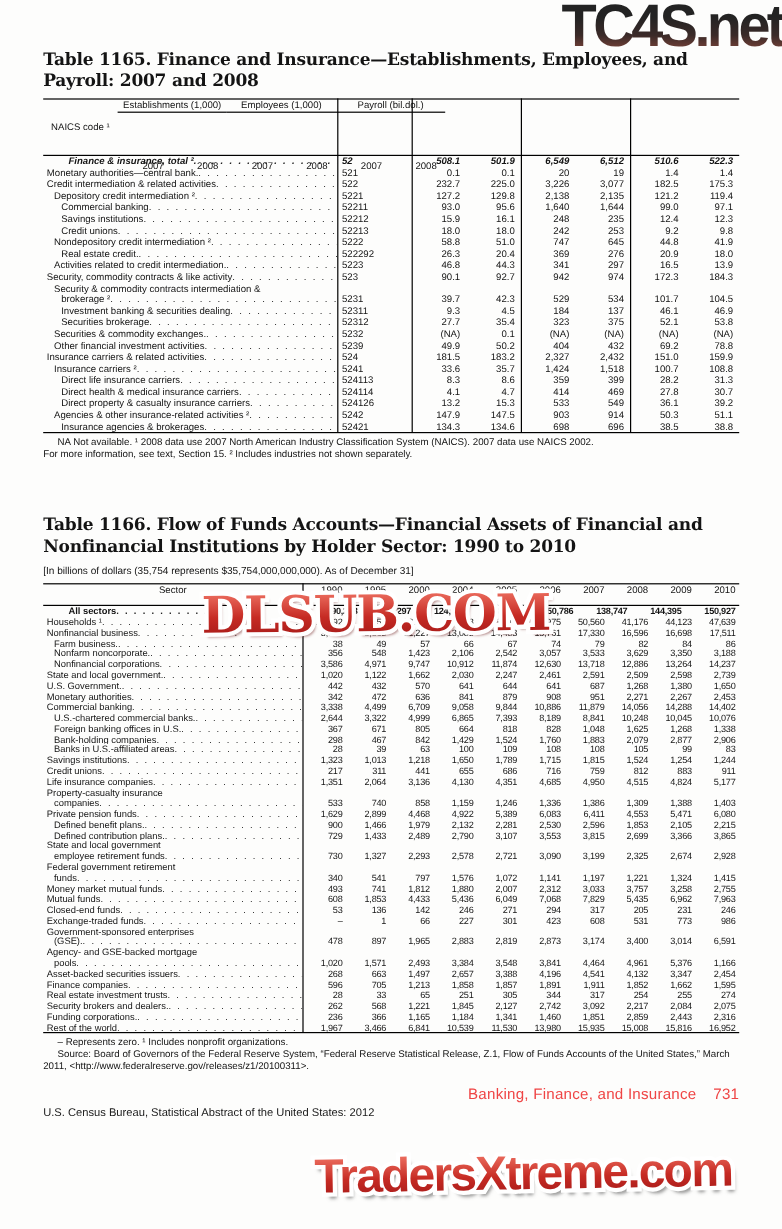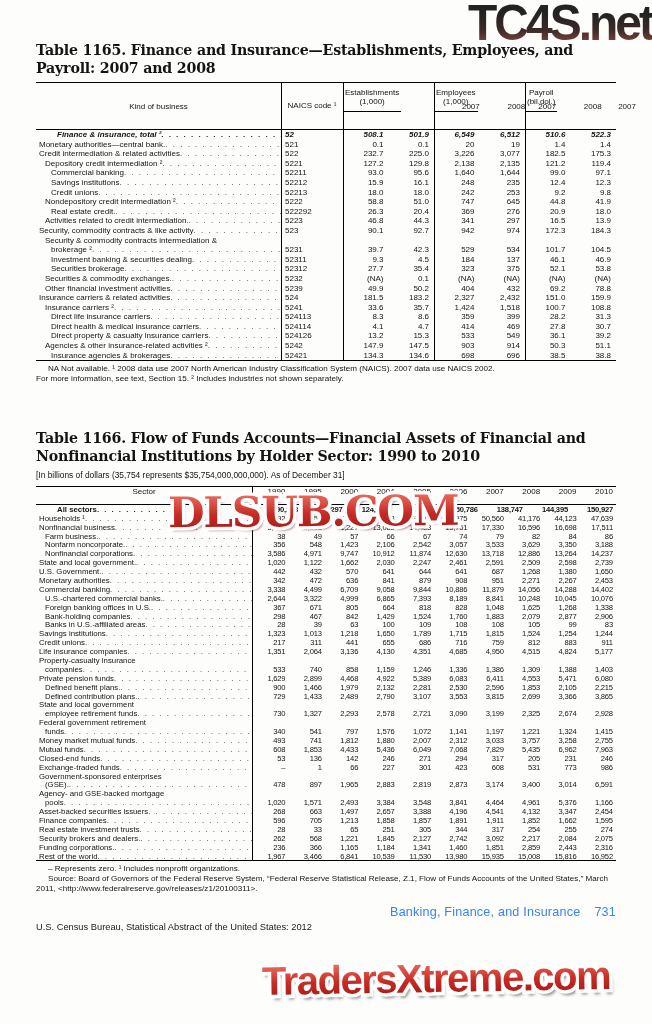--- a/index.html
+++ b/index.html
@@ -13,21 +13,21 @@
   .note{margin-top:5px;font-size:8.4px;line-height:10.6px;}
 
   
   .tblbox{position:relative;margin-top:5px;border-bottom:1.5px solid #000;}
   .vline{position:absolute;top:0;bottom:0;width:1px;background:#000;}
 
   
   .hdr65{display:flex;border-top:1.5px solid #000;border-bottom:1px solid #000;height:46px;font-size:8px;}
   .hdr65 .kind{width:245px;display:flex;align-items:center;justify-content:center;}
   .hdr65 .nh{width:62px;display:flex;align-items:center;justify-content:center;text-align:center;line-height:10px;}
-  .hdr65 .grp{width:91px;display:flex;gap:40px;}
+  .hdr65 .grp{width:91px;display:flex;flex-direction:column;gap:40px;}
   .hdr65 .gl{height:29px;display:flex;align-items:center;justify-content:center;text-align:center;border-bottom:1px solid #000;line-height:9.5px;padding:0 2px;box-sizing:border-box;}
   .hdr65 .yrs{flex:1;display:flex;align-items:center;}
   .hdr65 .yrs .yc65{width:45.5px;text-align:right;padding-right:7px;box-sizing:border-box;}
 
   
   .tr65{display:flex;height:9.6px;line-height:9.7px;font-size:8px;}
   .tr65.b{font-weight:bold;font-style:italic;}
   .tr65 .lb{width:245px;display:flex;overflow:hidden;white-space:nowrap;box-sizing:border-box;}
   .tr65 .nc{width:62px;padding-left:4px;box-sizing:border-box;}
   .tr65 .vc{width:45.5px;text-align:right;padding-right:5px;box-sizing:border-box;}
@@ -48,21 +48,21 @@
   .dots{flex:1;overflow:hidden;white-space:nowrap;letter-spacing:1.5px;color:#222;}
 
   
   .fn{margin-top:3px;font-size:8.1px;line-height:10px;}
   .fn p{margin:0;}
   .fn p.ind{text-indent:12px;}
 
   .gap66{margin-top:46px;}
 
   
-  .runhead{margin-top:11px;text-align:right;font-size:12.6px;letter-spacing:0.2px;color:#3b82f6;}
+  .runhead{margin-top:11px;text-align:right;font-size:12.6px;letter-spacing:0.2px;color:#ef4444;}
   .runhead .pg{margin-left:14px;}
   .credit{margin-top:3px;font-size:9.3px;color:#1a1a1a;}
 
   
   .wm{position:absolute;white-space:nowrap;pointer-events:none;}
   .wm-tc4s{top:-6px;right:0px;font-size:48px;font-weight:bold;letter-spacing:-3px;transform:scaleY(1.04);transform-origin:top right;
     background:linear-gradient(#232323 35%,#3a2a28 62%,#7c443a 85%,#96604f);-webkit-background-clip:text;background-clip:text;color:transparent;
     text-shadow:none;}
   .wm2{position:absolute;pointer-events:none;}
   .wm2 .stroke,.wm2 .fill{display:block;font-weight:bold;white-space:nowrap;}
@@ -81,21 +81,20 @@
 
     <div class="ttl ttl1">Table 1165. Finance and Insurance—Establishments, Employees, and Payroll: 2007 and 2008</div>
 
     <div class="tblbox">
       <div class="vline" style="left:245px;"></div>
       <div class="vline" style="left:307px;"></div>
       <div class="vline" style="left:398px;"></div>
       <div class="vline" style="left:489px;"></div>
 
       <div class="hdr65">
-        <div class="kind">Kind of business</div>
         <div class="nh">NAICS code ¹</div>
         <div class="grp">
           <div class="gl">Establishments (1,000)</div>
           <div class="yrs">
             <div class="yc65">2007</div>
             <div class="yc65">2008</div>
           </div>
         </div>
         <div class="grp">
           <div class="gl">Employees (1,000)</div>

